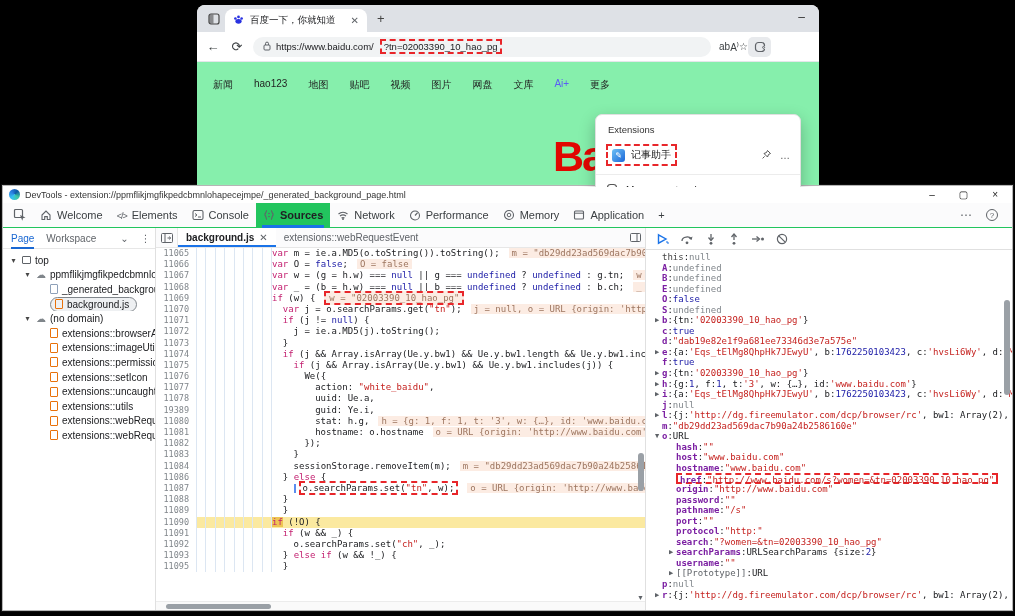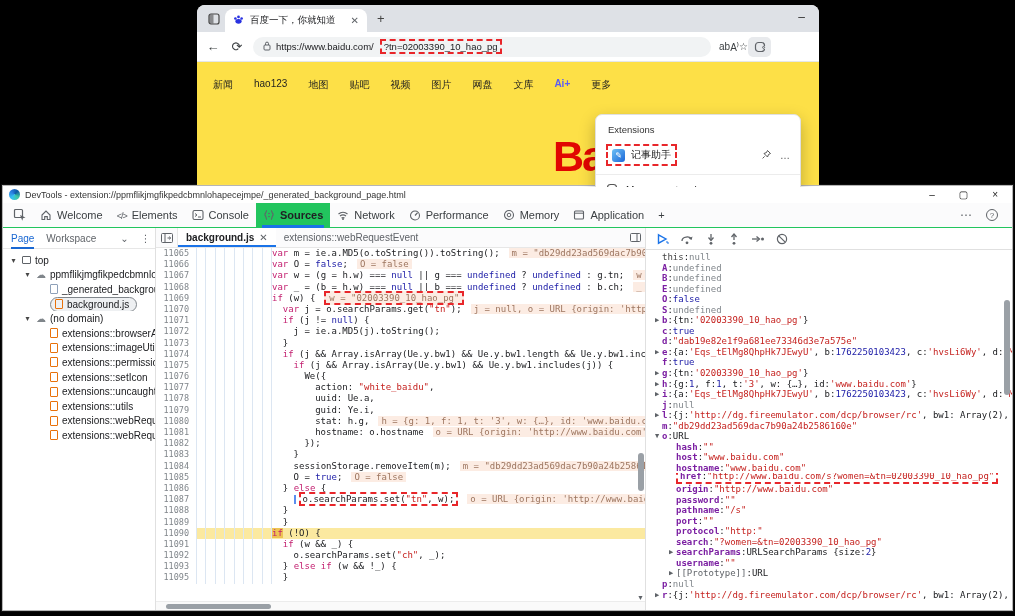--- a/index.html
+++ b/index.html
@@ -20,24 +20,24 @@
   .btab .x { color:#5f6368; font-size:10px; cursor:default; }
   .newtab { font-size:13px; color:#444; margin:0 0 6px 10px; }
   .win-min { position:absolute; right:14px; top:5px; color:#333; font-size:12px; }
   .navbar { height:30px; background:#fff; border-bottom:1px solid #e4e7ea; display:flex; align-items:center; padding:0 8px; gap:8px; }
   .nbtn { color:#3c4043; font-size:13px; width:16px; text-align:center; }
   .addr { flex:1; max-width:458px; height:20px; background:#f1f3f4; border-radius:11px; display:flex; align-items:center;
     padding:0 10px; gap:5px; font-size:9.5px; color:#202124; white-space:nowrap; overflow:hidden; }
   .rurl { border:2px dashed #e8262a; padding:0 2px; margin-left:1px; }
   .addr-icons { display:flex; align-items:center; color:#3c4043; font-size:10px; }
   .essbox { width:23px; height:20px; background:#e8eaed; border-radius:5px; display:flex; align-items:center; justify-content:center; }
-  .bpage { position:relative; height:125px; background:#fde047; }
+  .bpage { position:relative; height:125px; background:#86efac; }
   .blinks { display:flex; gap:21px; padding:16px 0 0 16px; font-size:10px; color:#1f1f1f; }
   .blinks .lnk { white-space:nowrap; }
-  .lnk.ai { color:#5b5ef4; font-weight:bold; }
+  .lnk.ai { color:#5b5ef4; font-weight:normal; }
   .bdlogo { position:absolute; left:356px; top:73px; display:flex; align-items:flex-start; gap:2px; }
   .bdlogo .bai { color:#e10601; font-size:43px; font-weight:800; letter-spacing:-2px; line-height:1; }
   .bdlogo .dub { width:56px; height:40px; background:#2932e1; border-radius:9px; margin:4px 2px 0 4px;
     color:#fff; font-size:24px; font-weight:800; display:flex; align-items:center; justify-content:center; }
   .bdlogo .cn { color:#e10601; font-size:36px; font-weight:800; margin-top:4px; letter-spacing:2px; }
   
   .extmenu { position:absolute; left:398px; top:52px; width:206px; background:#fff; border:1px solid #e0e0e0;
     border-radius:7px; box-shadow:0 6px 16px rgba(0,0,0,.25); padding:6px 0; z-index:5; }
   .exthead { font-size:9.5px; color:#333; padding:3px 12px 6px; }
   .extrow { display:flex; align-items:center; padding:3px 10px; gap:8px; font-size:10px; color:#222; }
@@ -108,21 +108,21 @@
   .ed-hscroll { height:9px; border-top:1px solid #ececec; position:relative; background:#fafafa; }
   .ed-hthumb { position:absolute; left:10px; top:2px; width:105px; height:5px; border-radius:3px; background:#9aa0a6; }
   .ed-vscroll { position:absolute; right:0; top:20px; bottom:9px; width:9px; }
   .ed-vthumb { position:absolute; right:1px; top:205px; width:6px; height:38px; border-radius:3px; background:#9aa0a6; }
   .ed-varr { position:absolute; right:1px; bottom:0; font-size:7px; color:#5f6368; }
   
   .dt-right { width:366px; display:flex; flex-direction:column; overflow:hidden; position:relative; }
   .dbg-bar { height:22px; border-bottom:1px solid #e0e0e0; display:flex; align-items:center; gap:11px; padding:0 10px; }
   .dbg-bar .ctrl { display:flex; align-items:center; }
   .scope { flex:1; overflow:hidden; font-family:"DejaVu Sans Mono", monospace; font-size:9px; padding-top:2px; }
-  .sr { height:10.55px; line-height:10.55px; display:flex; white-space:nowrap; overflow:hidden; padding-left:6px;align-items:flex-end; }
+  .sr { height:10.55px; line-height:10.55px; display:flex; white-space:nowrap; overflow:hidden; padding-left:6px; }
   .sr .sarr { width:10px; flex:none; color:#5f6368; font-size:7px; text-align:center; }
   .sr.ind1 { padding-left:20px; }
   .sname { color:#7b1fa2; font-weight:bold; }
   .sname.plain { color:#444; font-weight:normal; }
   .sname.proto { color:#5f6368; font-weight:normal; }
   .sv.u { color:#80868b; } .sv.l { color:#1a1aa6; } .sv.s { color:#c5221f; } .sv.d { color:#202124; }
   .srbox { border:2px dashed #e8262a; padding:0 2px; display:inline-flex; }
   .sc-vscroll { position:absolute; right:1px; top:30px; width:7px; }
   .sc-vthumb { width:6px; height:95px; border-radius:3px; background:#9aa0a6; margin-top:42px; }
 </style>
@@ -524,21 +524,21 @@
               </span>
             </div>
             <div class="cl">
               <span class="ln">11078</span>
               <span class="lbody">
                 <span class="guides"></span>
                 <span class="ct" style="padding-left: 43.2px;"><span class="tok d">uuid: Ue.a,</span></span>
               </span>
             </div>
             <div class="cl">
-              <span class="ln">11079</span>
+              <span class="ln">19389</span>
               <span class="lbody">
                 <span class="guides"></span>
                 <span class="ct" style="padding-left: 43.2px;"><span class="tok d">guid: Ye.i,</span></span>
               </span>
             </div>
             <div class="cl">
               <span class="ln">11080</span>
               <span class="lbody">
                 <span class="guides"></span>
                 <span class="ct" style="padding-left: 43.2px;"><span class="tok d">stat: h.g,</span><span class="badge">h = {g: 1, f: 1, t: '3', w: {…}, id: 'www.baidu.com'}</span></span>
@@ -563,27 +563,20 @@
               <span class="lbody">
                 <span class="guides"></span>
                 <span class="ct" style="padding-left: 21.6px;"><span class="tok d">}</span></span>
               </span>
             </div>
             <div class="cl">
               <span class="ln">11084</span>
               <span class="lbody">
                 <span class="guides"></span>
                 <span class="ct" style="padding-left: 21.6px;"><span class="tok d">sessionStorage.removeItem(m);</span><span class="badge">m = "db29dd23ad569dac7b90a24b2586160e"</span></span>
-              </span>
-            </div>
-            <div class="cl">
-              <span class="ln">11085</span>
-              <span class="lbody">
-                <span class="guides"></span>
-                <span class="ct" style="padding-left: 21.6px;"><span class="tok d">O = </span><span class="tok l">true</span><span class="tok d">;</span><span class="badge">O = false</span></span>
               </span>
             </div>
             <div class="cl">
               <span class="ln">11086</span>
               <span class="lbody">
                 <span class="guides"></span>
                 <span class="ct" style="padding-left: 10.8px;"><span class="tok d">} </span><span class="tok k">else</span><span class="tok d"> {</span></span>
               </span>
             </div>
             <div class="cl">

